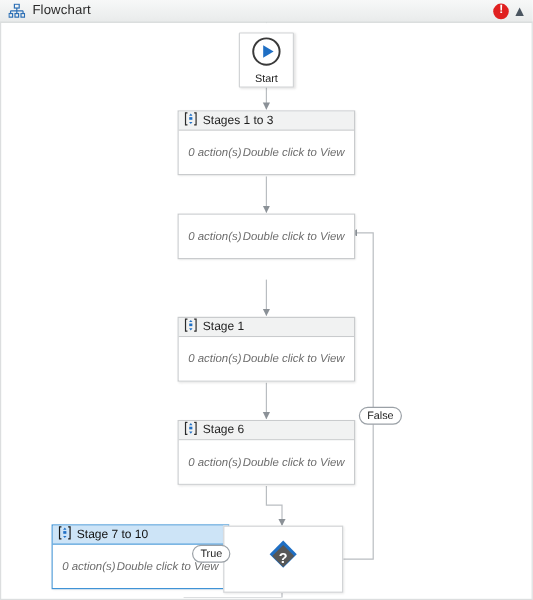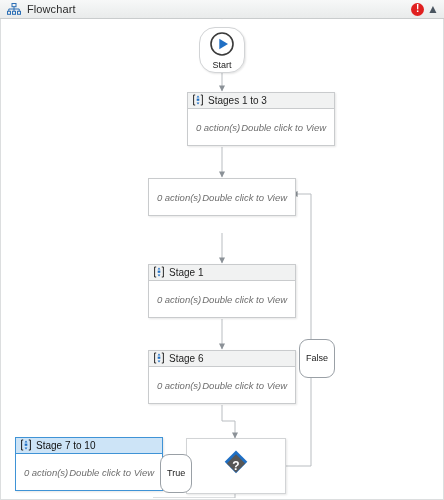--- a/index.html
+++ b/index.html
@@ -40,21 +40,21 @@
     box-sizing:border-box;
     overflow:hidden;
   }
   #wires{position:absolute;left:0;top:0;width:442px;height:479px;pointer-events:none;}
 
   
   .node{position:absolute;box-sizing:border-box;background:#fff;}
 
   .start-node{
     width:46px;height:46px;
-    border:1px solid #d2d4d6;border-radius:16px;
+    border:1px solid #d2d4d6;border-radius:1px;
     box-shadow:1px 1px 2px rgba(0,0,0,.10);
     display:flex;flex-direction:column;align-items:center;justify-content:center;
     gap:1px;
   }
   .start-label{font-size:9px;color:#222;}
 
   
   .stage{
     width:148px;
     border:1px solid #c9cbcd;
@@ -70,41 +70,41 @@
   }
   .stage-title{font-size:10px;color:#1d1d1d;white-space:nowrap;}
   .stage-body{
     height:36px;
     display:flex;flex-direction:row;align-items:center;justify-content:center;
     gap:1px;
     background:#fff;
   }
   .stage-body div{font-style:italic;font-size:9.5px;color:#6e6e6e;}
 
-  .stage.selected{border:1px solid #3f93d6;}
+  .stage.selected{border:1px solid #3f93d6;margin-left:28px;}
   .stage.selected .stage-head{
     background:#cde4f7;border-bottom:1px solid #3f93d6;
   }
   .stage.selected .stage-title{color:#101010;}
 
   
   .decision{
     width:100px;height:56px;
     border:1px solid #d2d4d6;
     box-shadow:1px 1px 2px rgba(0,0,0,.10);
     display:flex;flex-direction:column;align-items:center;justify-content:center;
   }
   .decision-cap{font-size:9.5px;color:#1d1d1d;white-space:nowrap;margin-top:2px;}
 
   
   .pill{
     position:absolute;
     background:#fff;border:1px solid #9aa0a6;border-radius:9px;
     font-size:9px;color:#1a1a1a;
-    padding:13px 6px;
+    padding:1px 6px;
     line-height:11px;
     white-space:nowrap;
   }
 </style>
 </head>
 <body>
 
 <div id="root">
 
   <div class="titlebar">
@@ -156,21 +156,21 @@
     <div class="node start-node" style="left:198px;top:8px;">
       <span>
         <svg width="26" height="26" viewBox="0 0 26 26">
           <circle cx="13" cy="13" r="11" fill="#fff" stroke="#3a3a3a" stroke-width="1.6"></circle>
           <path d="M10.3 7.8 L19 13 L10.3 18.2 Z" fill="#1f6fc4"></path>
         </svg>
       </span>
       <span class="start-label">Start</span>
     </div>
 
-    <div class="node stage" style="left:147px;top:73px;margin-left:39px;">
+    <div class="node stage" style="left:147px;top:73px;">
       <div class="stage-head">
         <span>
           <svg width="12" height="12" viewBox="0 0 12 12">
             <path d="M3.2 1 H1.6 V11 H3.2 M8.8 1 H10.4 V11 H8.8" stroke="#2b2b2b" stroke-width="1" fill="none"></path>
             <path d="M6 1.6 L7.4 3.4 H4.6 Z" fill="#1f6fc4"></path>
             <rect x="4.7" y="4.6" width="2.6" height="2.2" fill="#1f6fc4"></rect>
             <path d="M6 10.4 L4.6 8.6 H7.4 Z" fill="#1f6fc4"></path>
           </svg>
         </span>
         <span class="stage-title">Stages 1 to 3</span>

